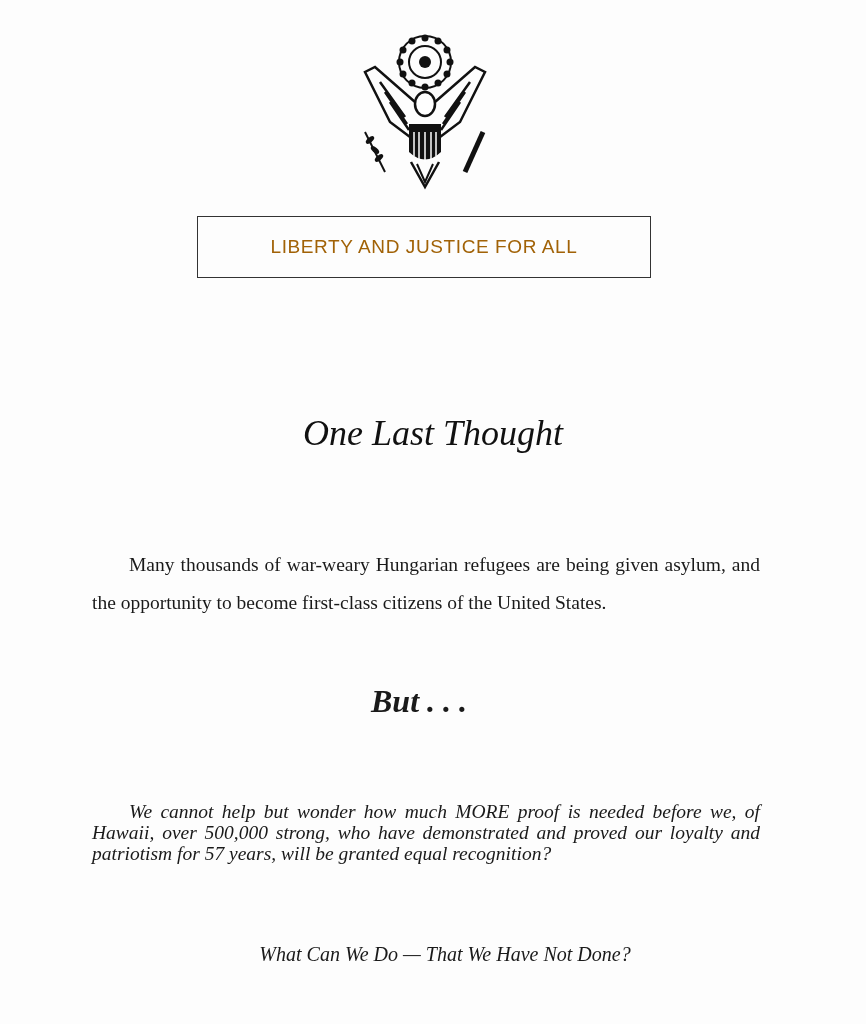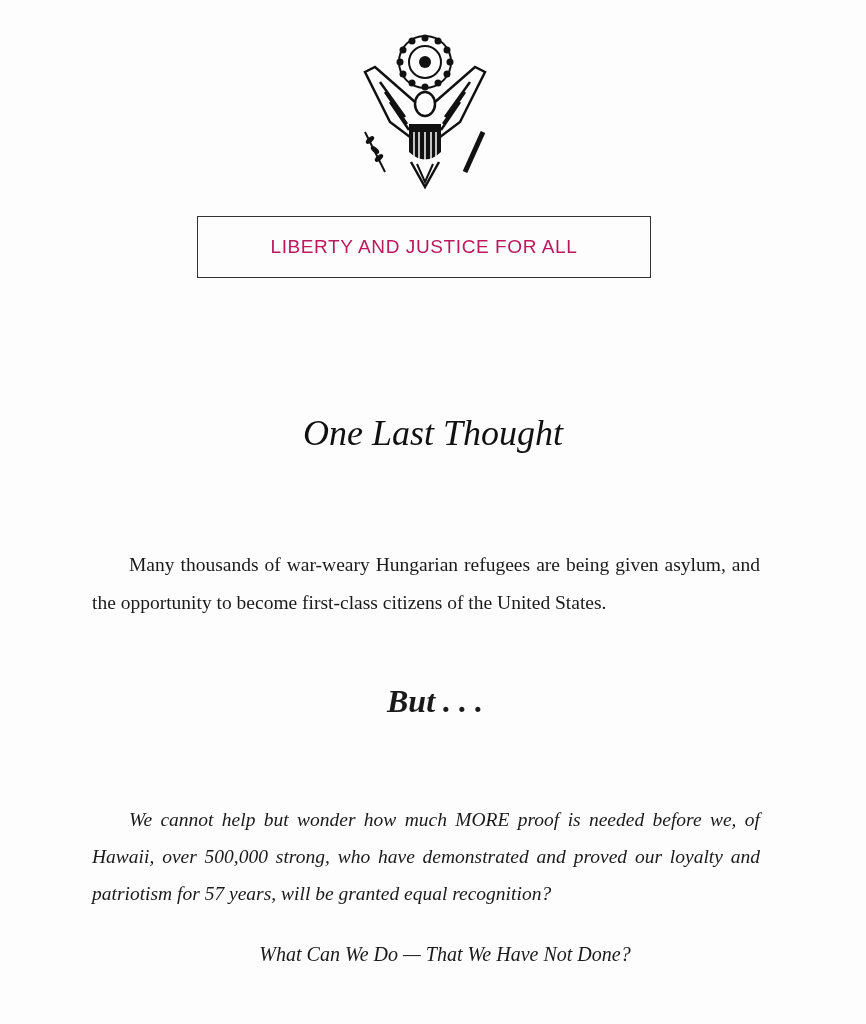--- a/index.html
+++ b/index.html
@@ -15,38 +15,38 @@
     position: absolute; left: 355px; top: 32px; width: 140px; height: 160px;
   }
   .motto-box {
     position: absolute; left: 197px; top: 216px; width: 454px; height: 62px;
     border: 1.5px solid #333;
     box-sizing: border-box;
     display: flex; align-items: center; justify-content: center;
   }
   .motto-text {
     font-family: "Liberation Sans", "DejaVu Sans", sans-serif;
-    font-size: 19px; letter-spacing: 0.6px; color: #be185d;
+    font-size: 19px; letter-spacing: 0.6px; color: #a16207;
   }
   .title {
     position: absolute; left: 0; width: 866px; top: 412px;
     text-align: center; font-style: italic; font-size: 36px; color: #111;
   }
   .para {
     position: absolute; left: 92px; width: 668px;
     font-size: 19.5px; line-height: 38px; text-align: justify;
     text-indent: 37px;
     margin-top: 44px;
   }
   .para1 { top: 502px; }
   .but {
     position: absolute; left: 0; width: 838px; top: 683px;
-    text-align: center; font-style: italic; font-size: 32px; font-weight: bold; padding-left: 16px;
+    text-align: center; font-style: italic; font-size: 32px; font-weight: bold;
   }
-  .para2 { top: 757px; font-style: italic; line-height: 37px; }
+  .para2 { top: 757px; font-style: italic; line-height: 21px; }
   .closing {
     position: absolute; left: 12px; width: 866px; top: 943px;
     text-align: center; font-style: italic; font-size: 20px;
   }
 </style>
 </head>
 <body>
 
 <div class="seal">
   <svg width="140" height="160" viewBox="0 0 140 160">

